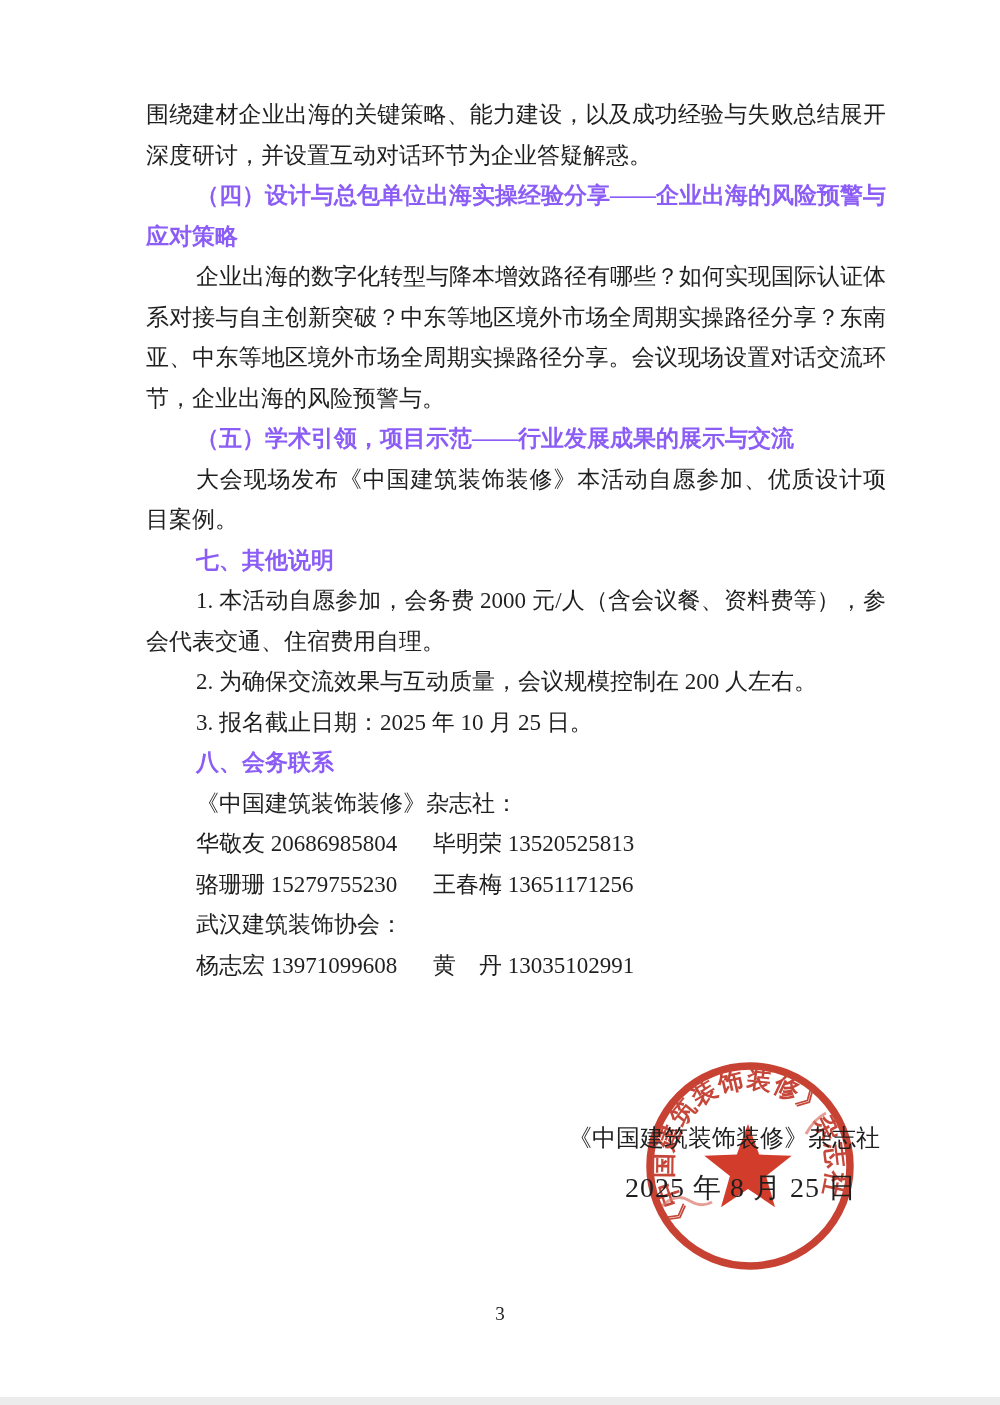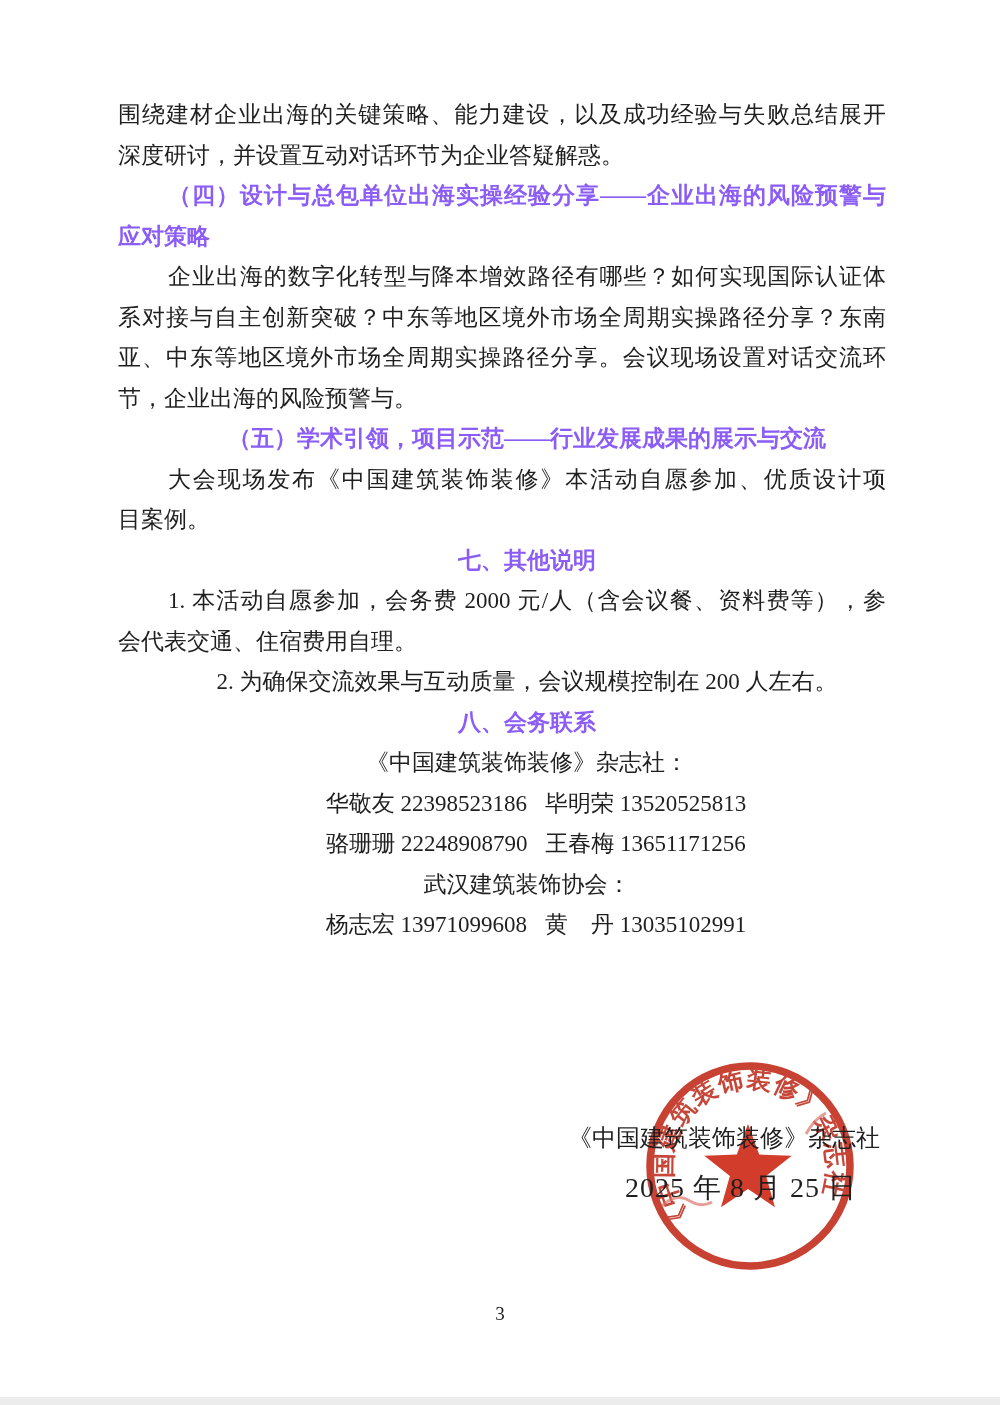--- a/index.html
+++ b/index.html
@@ -11,27 +11,28 @@
     font-family:"Liberation Serif","DejaVu Serif",serif;
     color:#1f1f1f;
   }
   .doc{
     position:absolute;left:118px;top:95px;width:768px;
   }
   .ln{
     height:40.5px;line-height:40.5px;
     font-size:23px;
     white-space:nowrap;
+    margin-left:28px;
   }
   .fill{
     white-space:normal;
     text-align:justify;
     text-align-last:justify;
   }
-  .ind{padding-left:50px;text-align:center;}
+  .ind{padding-left:50px;}
   .b{font-weight:bold;color:#8b5cf6;}
   .blank{height:40.5px;}
   .c1{display:inline-block;width:237px;}
   .sig-org{
     position:absolute;left:568px;top:1122px;
     font-size:24px;line-height:32px;z-index:3;color:#1f1f1f;
     white-space:nowrap;
   }
   .sig-date{
     position:absolute;left:625px;top:1172px;
@@ -65,27 +66,28 @@
     <div class="ln fill">系对接与自主创新突破？中东等地区境外市场全周期实操路径分享？东南</div>
     <div class="ln fill">亚、中东等地区境外市场全周期实操路径分享。会议现场设置对话交流环</div>
     <div class="ln">节，企业出海的风险预警与。</div>
     <div class="ln ind b">（五）学术引领，项目示范——行业发展成果的展示与交流</div>
     <div class="ln fill ind">大会现场发布《中国建筑装饰装修》本活动自愿参加、优质设计项</div>
     <div class="ln">目案例。</div>
     <div class="ln ind b">七、其他说明</div>
     <div class="ln fill ind">1. 本活动自愿参加，会务费 2000 元/人（含会议餐、资料费等），参</div>
     <div class="ln">会代表交通、住宿费用自理。</div>
     <div class="ln ind">2. 为确保交流效果与互动质量，会议规模控制在 200 人左右。</div>
+    <div class="ln ind">3. 报名截止日期：2025 年 10 月 25 日。</div>
     <div class="ln ind b">八、会务联系</div>
     <div class="ln ind">《中国建筑装饰装修》杂志社：</div>
     <div class="ln ind">
-      <span class="c1">华敬友 22398523186</span><span>毕明荣 13520525813</span>
+      <span class="c1">华敬友 20686985804</span><span>毕明荣 13520525813</span>
     </div>
     <div class="ln ind">
-      <span class="c1">骆珊珊 22248908790</span><span>王春梅 13651171256</span>
+      <span class="c1">骆珊珊 15279755230</span><span>王春梅 13651171256</span>
     </div>
     <div class="ln ind">武汉建筑装饰协会：</div>
     <div class="ln ind">
       <span class="c1">杨志宏 13971099608</span><span>黄　丹 13035102991</span>
     </div>
     <div class="blank"></div>
   </div>
 
   <svg class="stamp" viewBox="0 0 220 220" xmlns="http://www.w3.org/2000/svg">
     <circle cx="110" cy="110" r="100" fill="none" stroke="#c43425" stroke-width="7.5"></circle>

